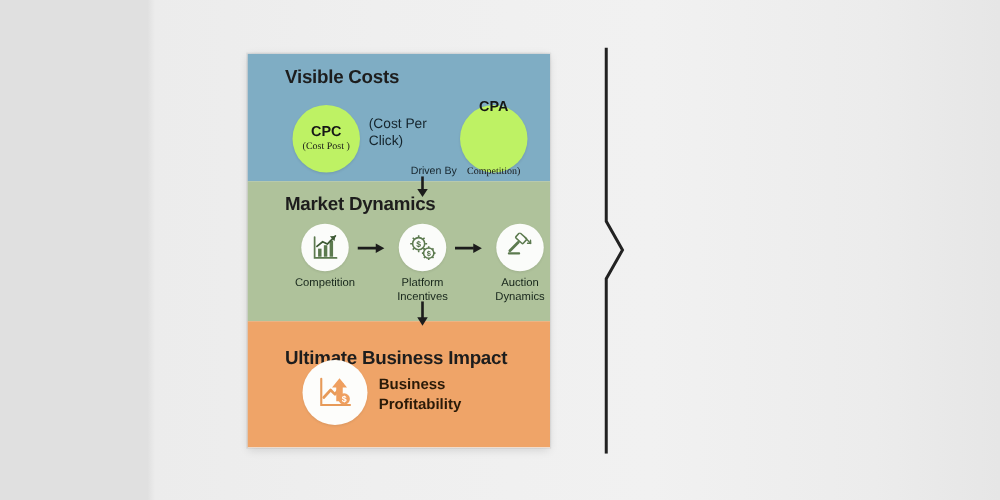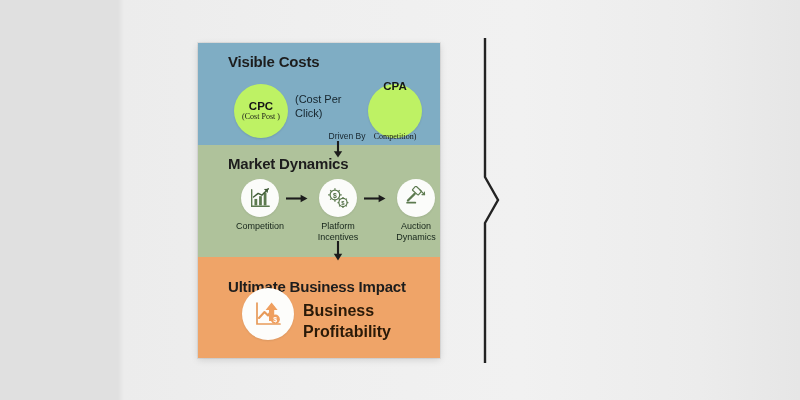--- a/index.html
+++ b/index.html
@@ -88,21 +88,21 @@
   #arrow-to-impact{position:absolute;left:133px;top:198px;width:14px;height:20px;}
 
   
   #ic-profit{
     position:absolute;left:44px;top:245px;width:52px;height:52px;border-radius:50%;
     background:#fdfdfb;display:flex;align-items:center;justify-content:center;
     box-shadow:0 1px 2px rgba(0,0,0,.08);
   }
   #lb-profit{
     position:absolute;left:105px;top:257px;width:110px;
-    font-size:16px;font-weight:bold;color:#2a1a08;line-height:1.32;
+    font-size:12px;font-weight:bold;color:#2a1a08;line-height:1.32;
   }
 
   
   #bracket{position:absolute;left:482px;top:38px;width:26px;height:325px;}
   #callout{
     position:absolute;left:512px;top:145px;width:129px;height:61px;
     background:#fafafa;border:2px solid #2a2a2a;border-radius:7px;
     display:flex;flex-direction:column;align-items:center;justify-content:center;
     box-shadow:0 1px 3px rgba(0,0,0,.16);
   }

